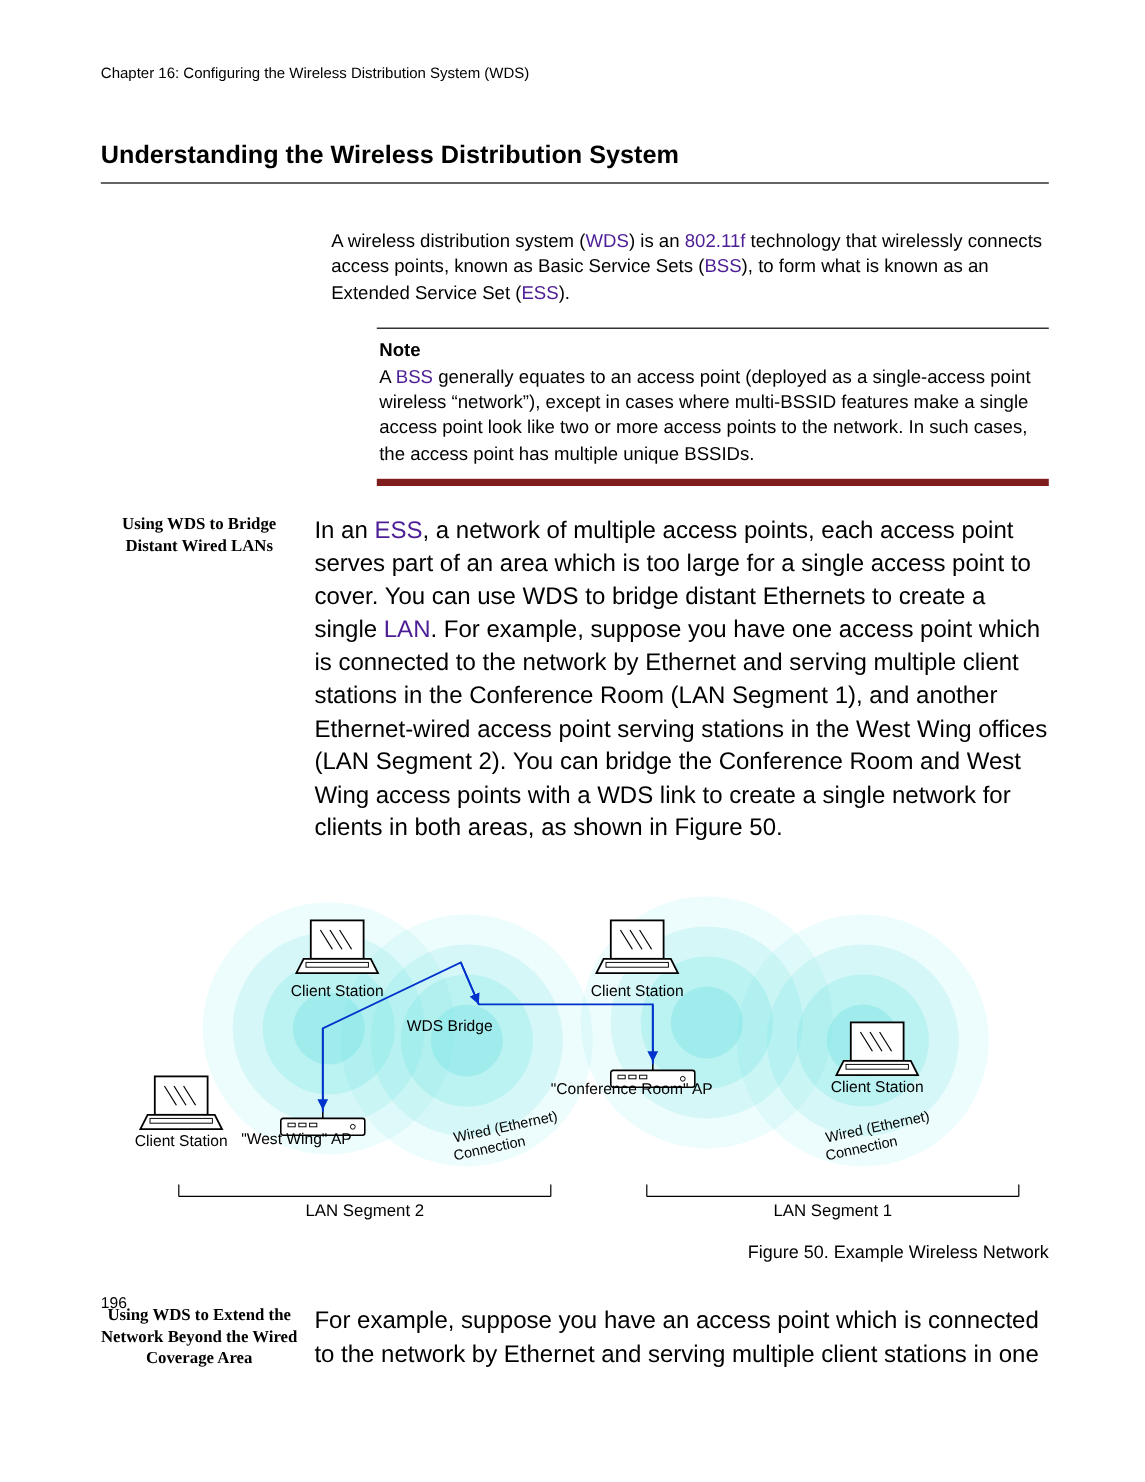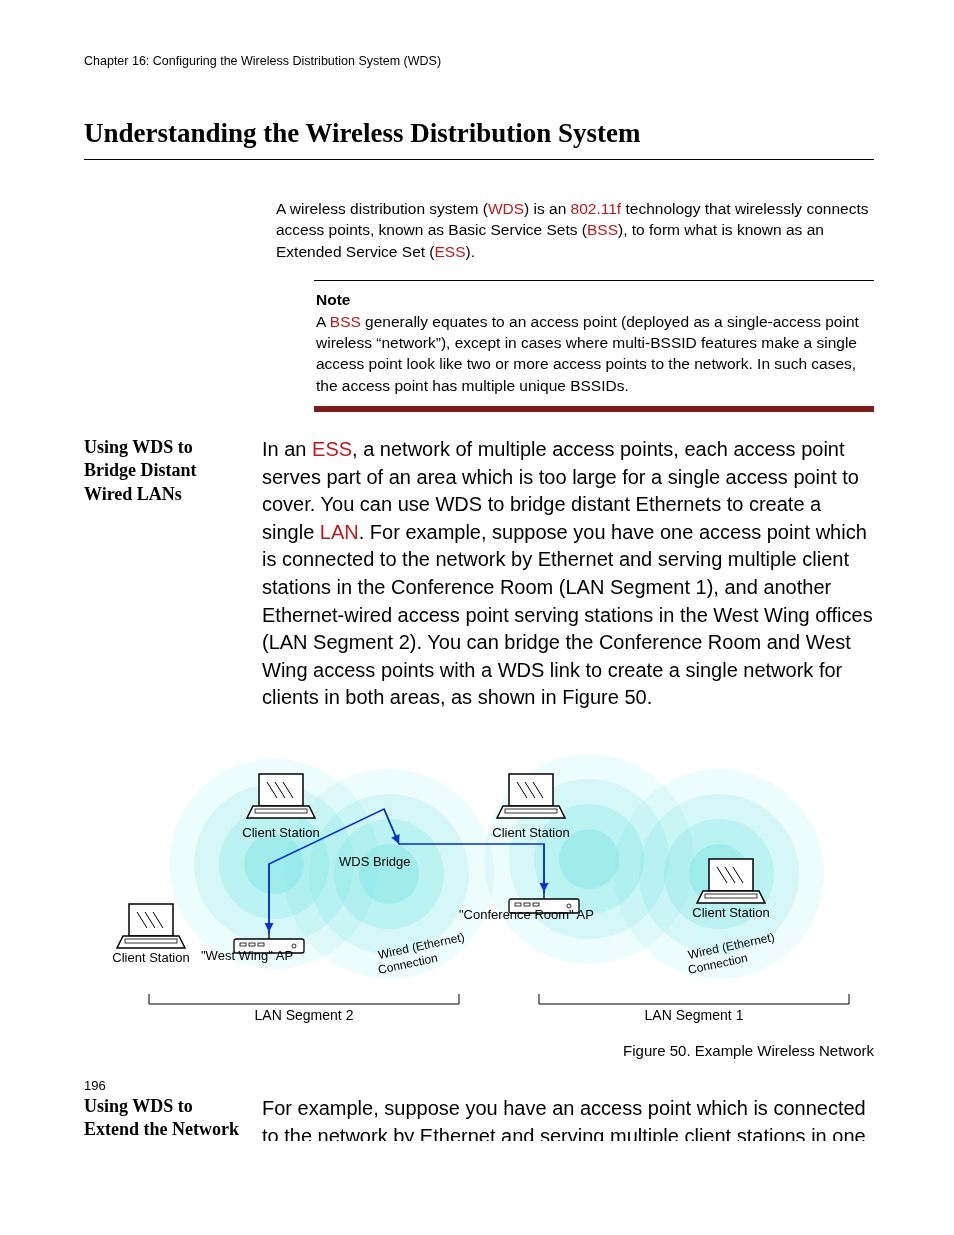--- a/index.html
+++ b/index.html
@@ -14,57 +14,57 @@
     position: relative;
     box-sizing: border-box;
     padding: 54px 80px 40px 84px;
   }
   .running-head {
     font-size: 12.5px;
     color: #000;
     margin-bottom: 50px;
   }
   .main-title {
-    font-family: Liberation Serif, serif;
-    font-size: 27px;
+    font-family: Liberation Sans, sans-serif;
+    font-size: 21px;
     font-weight: bold;
     margin: 0 0 10px 0;
   }
   .title-rule {
     border: 0;
     border-top: 1.5px solid #000;
     margin: 0;
   }
   .intro {
     margin: 38px 0 18px 192px;
     font-size: 15.5px;
     line-height: 1.38;
   }
-  .linkish { color: #b91c1c; }
+  .linkish { color: #4c1d95; }
   .note-box {
     margin-left: 230px;
     border-top: 1px solid #000;
     border-bottom: 6px solid #7f1d1d;
     padding: 8px 2px 10px 2px;
     font-size: 15.5px;
     line-height: 1.38;
   }
   .note-label { font-weight: bold; }
   .two-col {
     display: flex;
     margin-top: 24px;
   }
   .side-head {
     width: 178px;
     flex: 0 0 178px;
-    text-align: left;
+    text-align: center;
     padding-right: 14px;
     font-family: "Times New Roman", Times, serif;
     font-weight: bold;
-    font-size: 18px;
+    font-size: 14px;
     line-height: 1.3;
     box-sizing: border-box;
   }
   .body-col {
     flex: 1;
     font-size: 20px;
     line-height: 1.38;
   }
   .body-col p { margin: 0 0 14px 0; }
   .figure-wrap {

